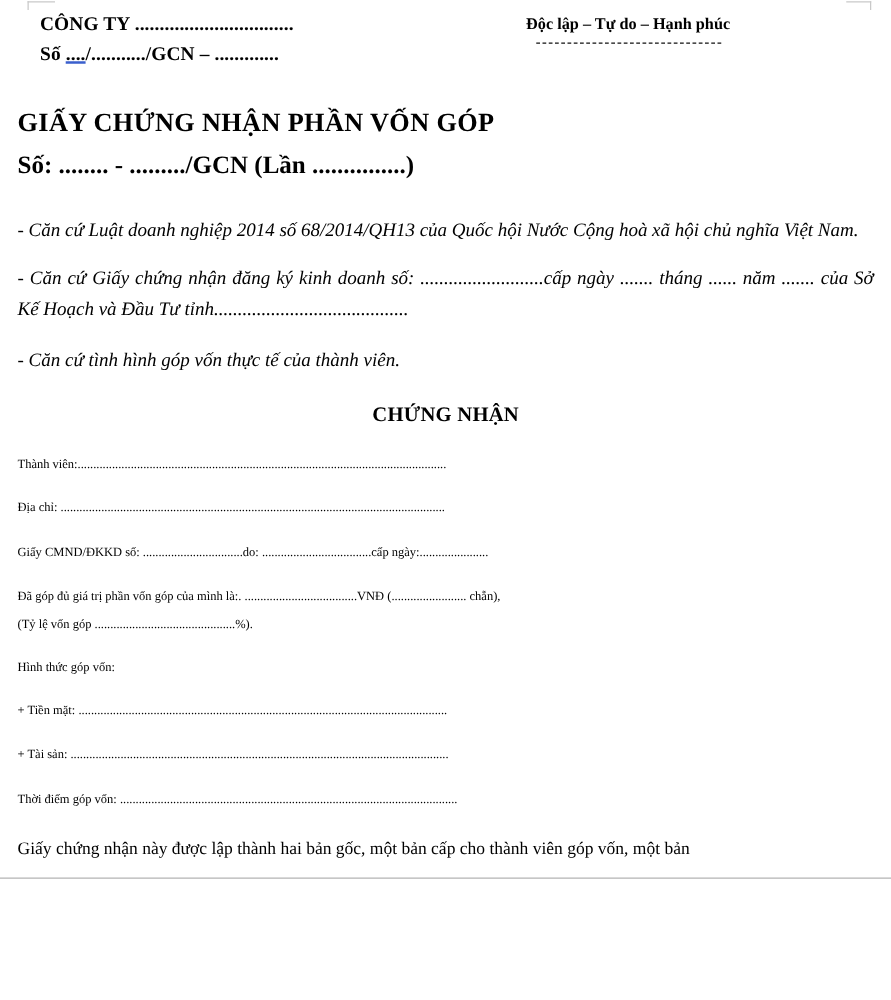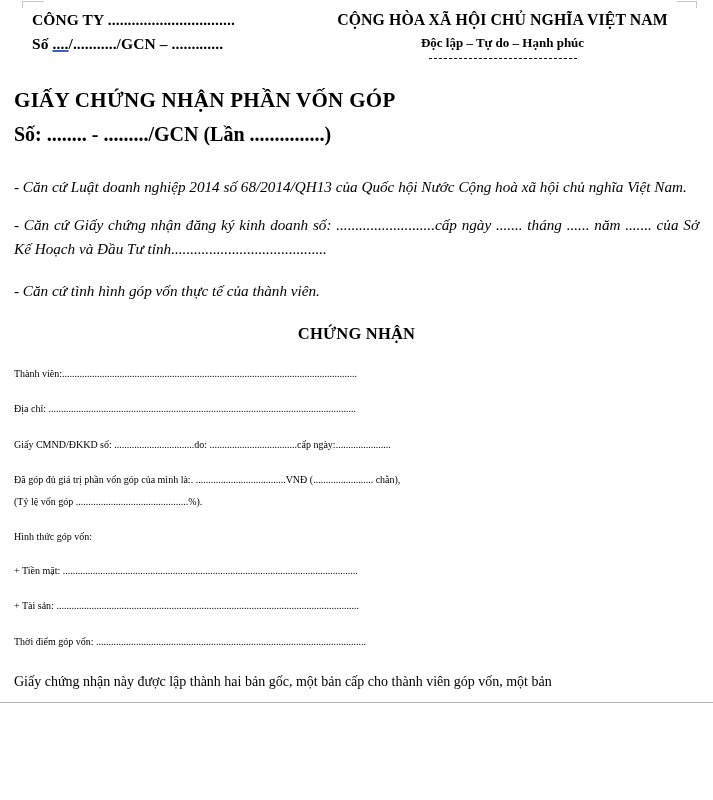--- a/index.html
+++ b/index.html
@@ -172,21 +172,20 @@
   <div class="header">
 
     <div class="header-left">
       <div class="company-line">CÔNG TY ................................</div>
       <div class="so-line">
         <span>Số</span> <span class="blue-underline">....</span><span>/.........../GCN – .............</span>
       </div>
     </div>
 
     <div class="header-right">
-      <div class="nation-line">CỘNG HÒA XÃ HỘI CHỦ NGHĨA VIỆT NAM</div>
       <div class="motto-line">Độc lập – Tự do – Hạnh phúc</div>
       <div class="motto-rule"></div>
     </div>
 
   </div>
 
   <div class="title-block">
     <div class="doc-title">GIẤY CHỨNG NHẬN PHẦN VỐN GÓP</div>
     <div class="doc-subtitle">Số: ........ - ........./GCN (Lần ...............)</div>
   </div>

